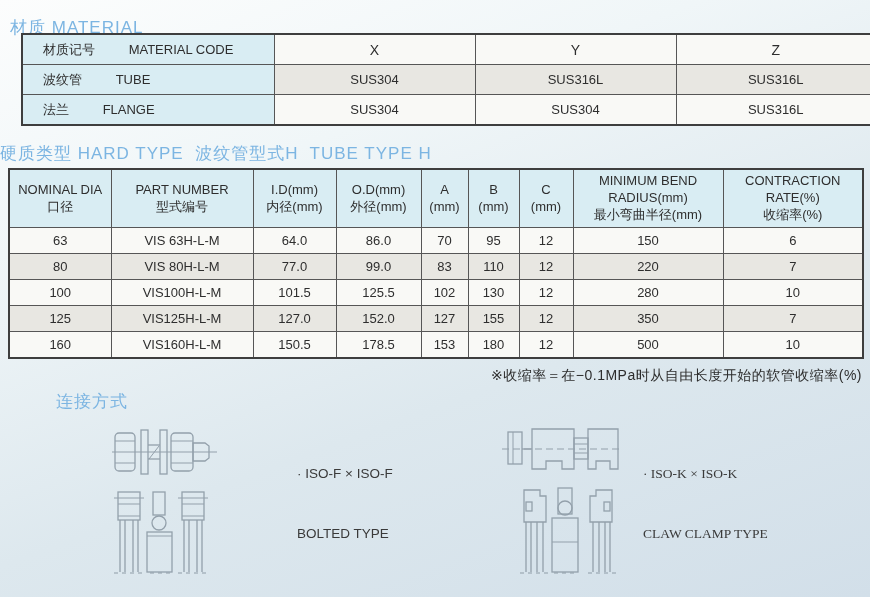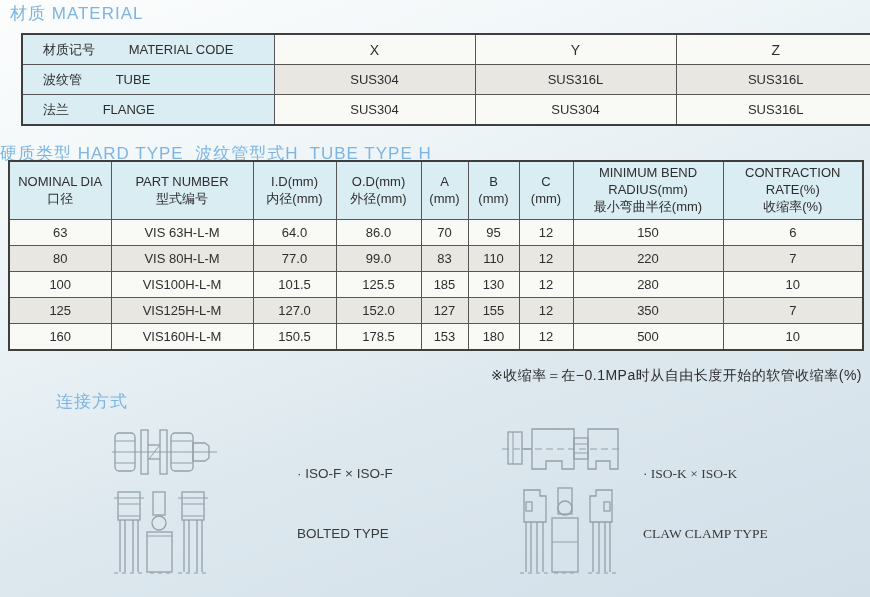--- a/index.html
+++ b/index.html
@@ -22,36 +22,36 @@
 
   
   .mat-table { left:21px; top:33px; width:854px; }
   .mat-table td { height:29px; }
   .mat-table .colhead { font-size:14px; }
   .corner { text-align:left; }
   .corner .zh { margin-left:20px; }
   .corner .en { margin-left:30px; }
 
   
-  .spec-table { left:8px; top:160px; width:854px; }
+  .spec-table { left:8px; top:168px; width:854px; }
   .spec-table .hdr td { height:57px; line-height:1.3; font-size:13px; }
   .spec-table .datarow td { height:25px;margin-left:36px; }
 
   .note { position:absolute; top:367px; right:8px; font-size:14px; color:#2d2d2d; letter-spacing:0.5px; }
 
   .conn-label { position:absolute; font-size:13.5px; color:#3a3a3a; line-height:1.5; white-space:pre; }
   svg.diagram { position:absolute; }
   svg.diagram * { stroke:#93a0ab; fill:none; stroke-width:1.3; }
   svg.diagram .thin { stroke-width:1; }
   svg.diagram .ground { stroke-dasharray:4 4; opacity:0.7; }
 </style>
 </head>
 <body>
 
-<div class="sec-title" style="left:10px; top:2px;">材质 MATERIAL</div>
+<div class="sec-title" style="left:10px; top:16px;">材质 MATERIAL</div>
 
 <table class="mat-table">
   <colgroup>
     <col style="width:252px">
       <col style="width:201px">
       <col style="width:201px">
       <col style="width:200px">
   </colgroup>
   <tbody>
       <tr>
@@ -159,21 +159,21 @@
     <td class="gray">110</td>
     <td class="gray">12</td>
     <td class="gray">220</td>
     <td class="gray">7</td>
   </tr>
   <tr class="datarow">
     <td class="white">100</td>
     <td class="white">VIS100H-L-M</td>
     <td class="white">101.5</td>
     <td class="white">125.5</td>
-    <td class="white">185</td>
+    <td class="white">102</td>
     <td class="white">130</td>
     <td class="white">12</td>
     <td class="white">280</td>
     <td class="white">10</td>
   </tr>
   <tr class="datarow">
     <td class="gray">125</td>
     <td class="gray">VIS125H-L-M</td>
     <td class="gray">127.0</td>
     <td class="gray">152.0</td>

